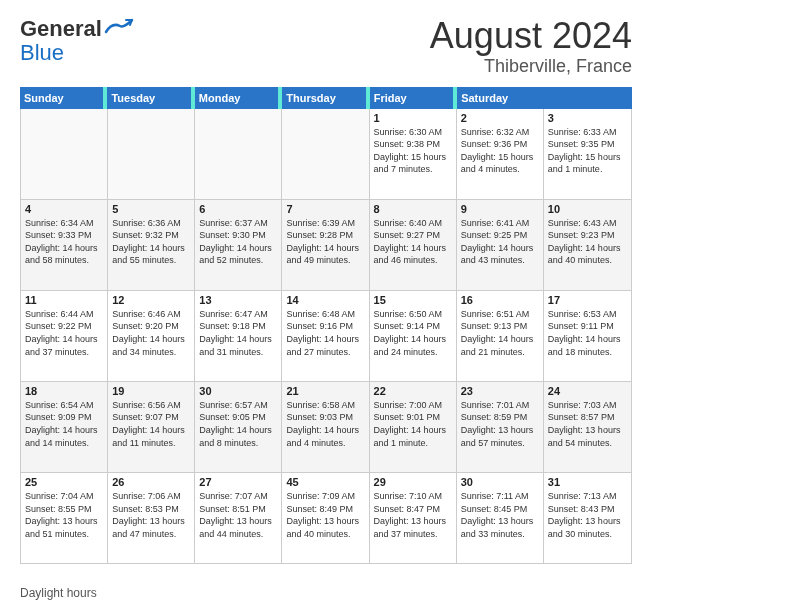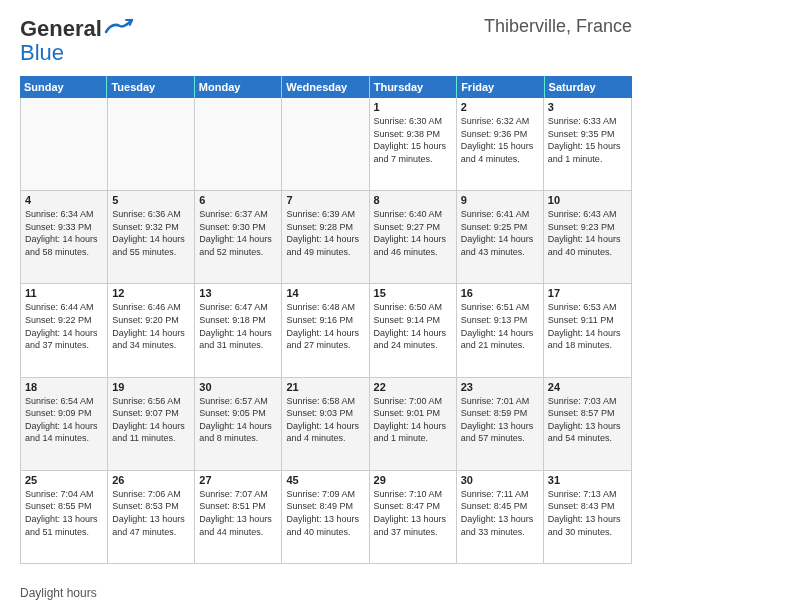--- a/index.html
+++ b/index.html
@@ -46,21 +46,21 @@
       display: grid;
       grid-template-columns: repeat(7, 1fr);
       background: #2a75c7;
     }
     .cal-header-cell {
       color: #fff;
       font-size: 11px;
       font-weight: bold;
       padding: 5px 4px;
       text-align: left;
-      border-right: 1px solid #5eead4;
+      border-right: 4px solid #5eead4;
     }
     .cal-header-cell:last-child { border-right: none; }
     .cal-body {
       flex: 1;
       display: flex;
       flex-direction: column;
       border: 1px solid #ccc;
       border-top: none;
     }
     .cal-row {
@@ -118,30 +118,30 @@
             <path d="M2,14 Q8,4 16,8 Q20,10 28,2" stroke="#1a6fc4" stroke-width="2.5" fill="none" stroke-linecap="round"></path>
             <path d="M22,2 L28,2 L26,7" stroke="#1a6fc4" stroke-width="2" fill="none" stroke-linecap="round" stroke-linejoin="round"></path>
           </svg>
         </div>
         <div style="display:flex;align-items:center;margin-top:-2px;">
           <span class="logo-b">Blue</span>
         </div>
       </div>
     </div>
     <div class="title-block">
+      <div class="month-title">August 2024</div>
       <div class="location">Thiberville, France</div>
     </div>
   </div>
 
   <div class="calendar">
     <div class="cal-header">
       <div class="cal-header-cell">Sunday</div>
       <div class="cal-header-cell">Tuesday</div>
       <div class="cal-header-cell">Monday</div>
-      <div class="cal-header-cell">Wednesday</div>
       <div class="cal-header-cell">Thursday</div>
       <div class="cal-header-cell">Friday</div>
       <div class="cal-header-cell">Saturday</div>
     </div>
     <div class="cal-body" id="cal-body">
     <div class="cal-row">
           <div class="cal-cell empty"></div>
           <div class="cal-cell empty"></div>
           <div class="cal-cell empty"></div>
           <div class="cal-cell empty"></div>

